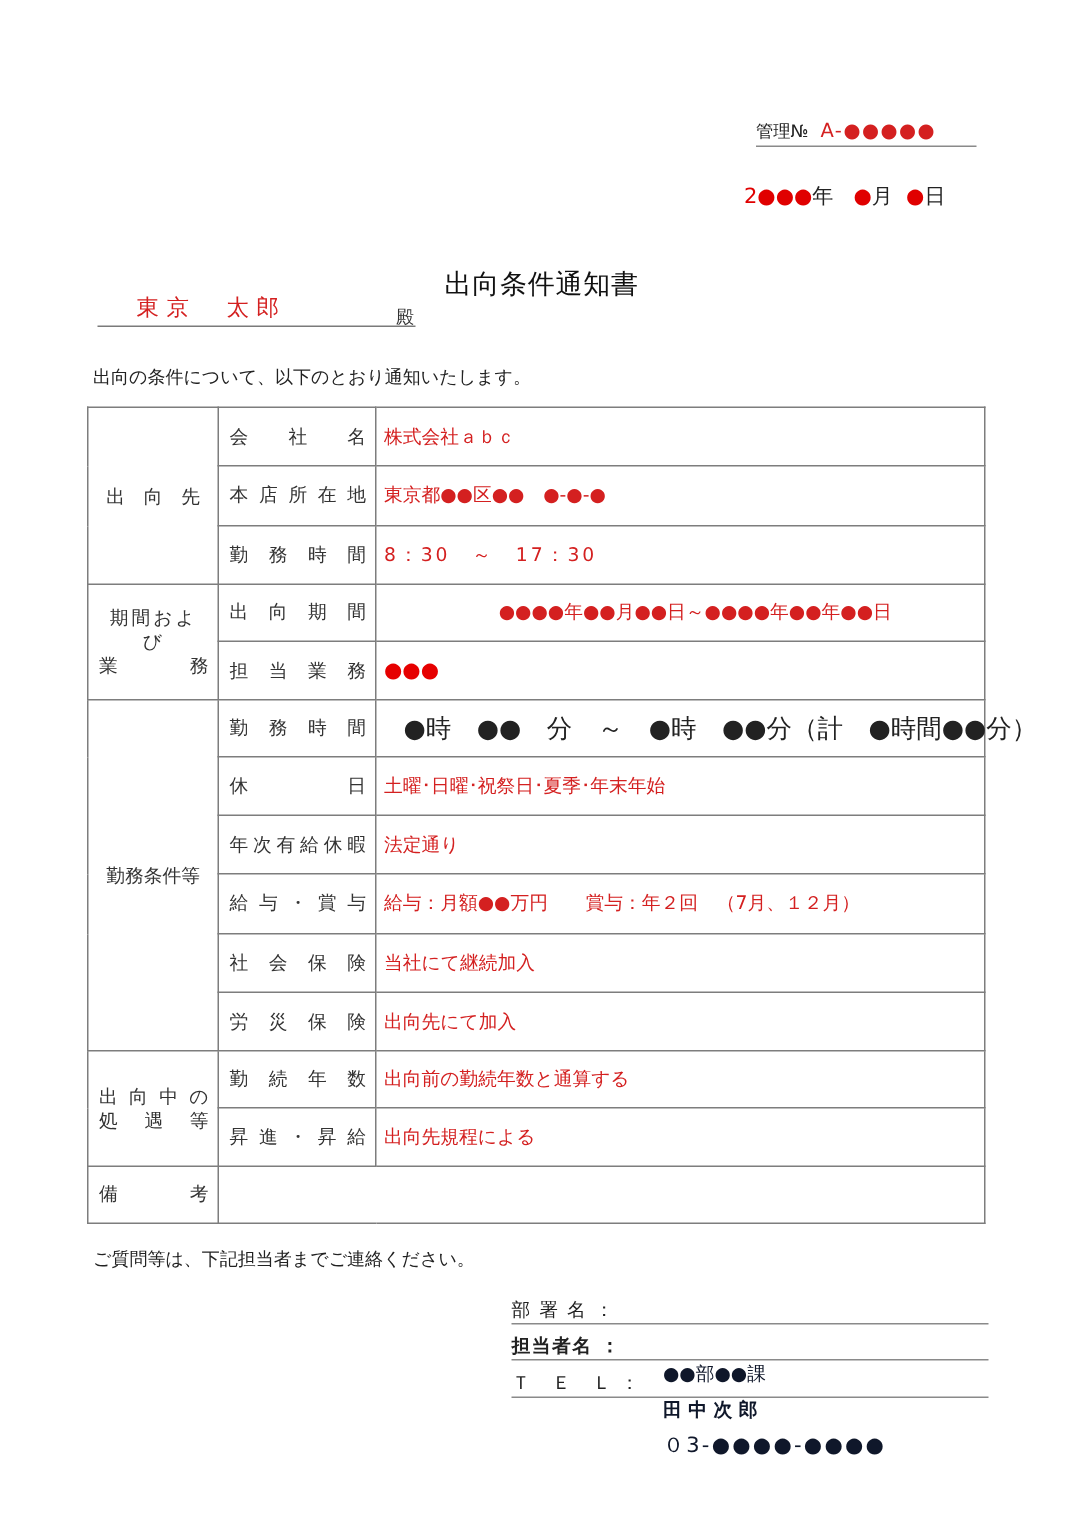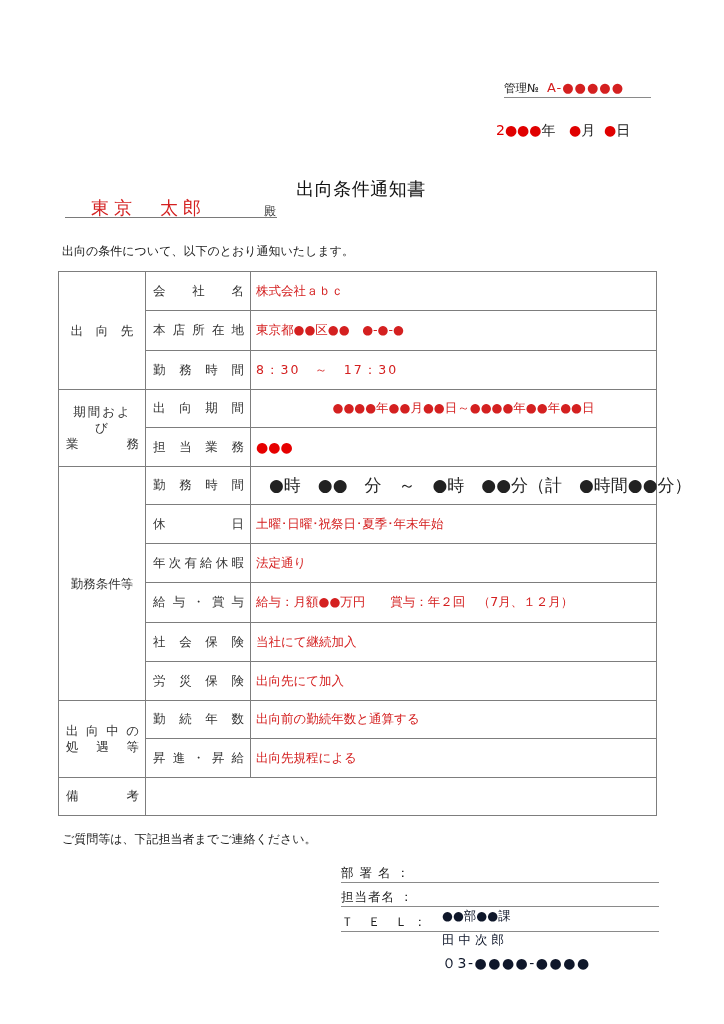--- a/index.html
+++ b/index.html
@@ -15,42 +15,42 @@
   #mgmt .lbl { color: #222; font-size: 11.5px; }
   #mgmt .val { color: #d42020; margin-left: 8px; letter-spacing: 1px; font-size: 13px; }
 
   #date { left: 496px; top: 122px; font-size: 14px; white-space: nowrap; }
   #date .r { color: #e00000; }
 
   #title { left: 0; width: 724px; top: 149px; text-align: center; font-size: 18px; color: #111; letter-spacing: 0.5px; padding-left: 0px; margin-top: 28px; }
   #title span { display: inline-block; margin-left: -2px; }
 
   #addressee { left: 65px; top: 197px; width: 212px; height: 20px; border-bottom: 1.5px solid #7a7a7a; white-space: nowrap; }
-  #addressee .name { position: absolute; left: 26px; top: -1px; color: #d42020; font-size: 18px; letter-spacing: 5px; }
+  #addressee .name { position: absolute; left: 26px; top: -1px; color: #d42020; font-size: 15px; letter-spacing: 5px; }
   #addressee .hon { position: absolute; left: 199px; top: 6px; font-size: 12px; color: #333; }
 
   #intro { left: 62px; top: 243px; font-size: 12px; color: #222; white-space: nowrap; }
 
   
   #terms { position: absolute; left: 58px; top: 271px; border-collapse: collapse; width: 598px; table-layout: fixed; }
   #terms td { border: 1px solid #7d7d7d; padding: 0; font-size: 12.5px; vertical-align: middle; }
   #terms td.group { text-align: center; color: #333; line-height: 16px; }
   #terms td.item { color: #333; padding: 0 6px 0 7px; }
   #terms td.val { color: #d42020; padding-left: 5px; white-space: nowrap; font-size: 12.5px; }
   .spread { display: flex; justify-content: space-between; width: 100%; }
   .spread span { display: inline-block; }
   .grp-spread { display: flex; justify-content: space-between; padding: 0 6px 0 7px; text-align: center; }
 
   #closing { left: 62px; top: 831px; font-size: 12px; color: #222; white-space: nowrap; }
 
   .contact { left: 341px; width: 318px; height: 18px; border-bottom: 1.5px solid #8a8a8a; font-size: 12.5px; white-space: nowrap; }
   .contact .k { position: absolute; left: 0; top: 1px; color: #222; letter-spacing: 1px; }
   .contact .v { position: absolute; left: 101px; top: 0px; color: #0f172a; margin-top: 44px; }
   #c-dept { top: 864px; }
-  #c-person { top: 888px; }
+  #c-person { top: 888px; font-weight: bold; }
   #c-tel { top: 913px; }
   #c-tel .v { letter-spacing: 1.5px; font-size: 14px; top: -2px; }
 </style>
 </head>
 <body>
 
 <div id="mgmt" class="abs">
   <span class="lbl">管理№</span><span class="val">A-●●●●●</span>
 </div>
 

